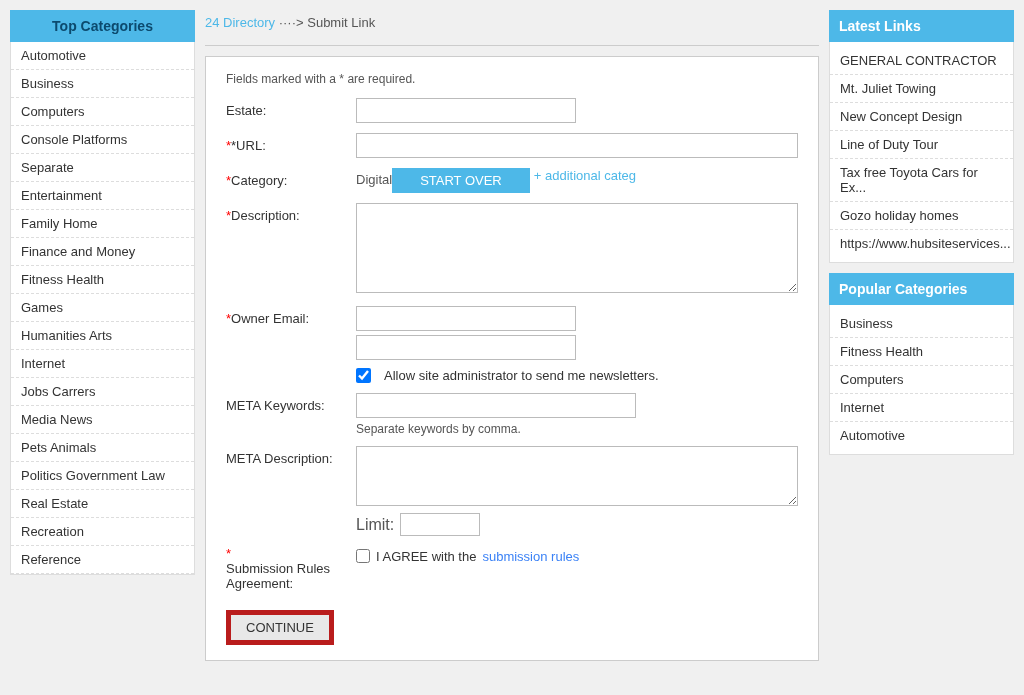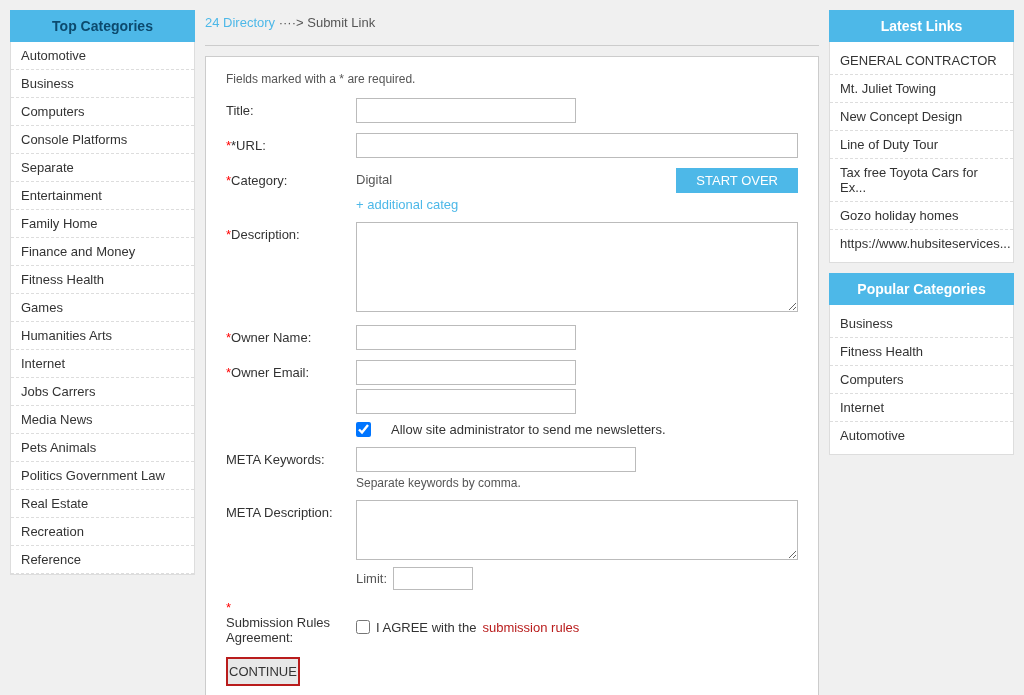--- a/index.html
+++ b/index.html
@@ -82,33 +82,33 @@
     }
     .form-field input[type="text"] {
       width: 100%;
       padding: 4px 6px;
       border: 1px solid #bbb;
       font-size: 13px;
       outline: none;
     }
     .category-area {
       display: flex;
-      flex-direction: column;
+      flex-direction: row;
       gap: 4px;
     }
     .category-display {
       font-size: 13px;
       color: #555;
       margin-bottom: 2px;
     }
     .start-over-btn {
       background: #4db8e8;
       color: white;
       border: none;
-      padding: 5px 20px;
+      padding: 5px 28px;
       cursor: pointer;
       font-size: 13px;
       align-self: flex-end;
     }
     .additional-categ {
       color: #4db8e8;
       text-decoration: none;
       font-size: 13px;
     }
     .form-field textarea {
@@ -116,21 +116,21 @@
       height: 90px;
       padding: 4px 6px;
       border: 1px solid #bbb;
       font-size: 13px;
       resize: vertical;
       outline: none;
     }
     .checkbox-row {
       display: flex;
       align-items: center;
-      gap: 20px;
+      gap: 13px;
       margin-top: 4px;
     }
     .checkbox-row input[type="checkbox"] {
       width: 15px;
       height: 15px;
     }
     .meta-keywords-section {
       display: flex;
       flex-direction: column;
       gap: 4px;
@@ -144,21 +144,21 @@
     .keywords-hint {
       font-size: 12px;
       color: #555;
     }
     .limit-row {
       display: flex;
       align-items: center;
       gap: 6px;
       margin-top: 4px;
     }
-    .limit-row label { font-size: 13px; color: #555; }
+    .limit-row label { font-size: 16px; color: #555; }
     .limit-row input[type="text"] {
       width: 80px;
       padding: 3px 5px;
       border: 1px solid #bbb;
       font-size: 13px;
     }
     .submission-rules-row {
       display: flex;
       align-items: flex-start;
       margin-top: 10px;
@@ -169,46 +169,45 @@
       font-size: 13px;
     }
     .submission-label a {
       color: #333;
       text-decoration: none;
       display: block;
     }
     .agree-row {
       display: flex;
       gap: 6px;
-      margin-top: 20px;
+      margin-top: 3px;
     }
     .agree-row input[type="checkbox"] { width: 14px; height: 14px; }
-    .agree-row a { color: #b91c1c; text-decoration: none; }
+    .agree-row a { color: #3b82f6; text-decoration: none; }
     .continue-btn {
       background: #e8e8e8;
-      border: 2px solid #b91c1c;
-      padding: 5px 1px;
+      border: 5px solid #b91c1c;
+      padding: 5px 15px;
       cursor: pointer;
       font-size: 13px;
-      margin-top: 2px;
+      margin-top: 9px;
       color: #333;
     }
 
     
     .right-sidebar {
       width: 185px;
       flex-shrink: 0;
     }
     .right-sidebar-section {
       margin-bottom: 10px;
     }
     .right-sidebar-header {
       background: #4db8e8;
       color: white;
-      text-align: center;
       padding: 8px 10px;
       font-weight: bold;
       font-size: 14px;
     }
     .right-sidebar-list {
       background: white;
       border: 1px solid #ddd;
       border-top: none;
       padding: 5px 0;
     }
@@ -277,21 +276,21 @@
       <a href="#">24 Directory</a>
       <span> ····&gt; </span>
       <span>Submit Link</span>
     </div>
     <hr class="breadcrumb-divider">
 
     <div class="form-container">
       <div class="required-notice">Fields marked with a * are required.</div>
 
       <div class="form-row">
-        <div class="form-label">Title:</div>
+        <div class="form-label">Estate:</div>
         <div class="form-field">
           <input type="text" style="width: 220px;">
         </div>
       </div>
 
       <div class="form-row">
         <div class="form-label">
           <span style="color:red;">*</span><span style="margin-left:0;text-align:center;">*URL:</span>
         </div>
         <div class="form-field">
@@ -314,28 +313,20 @@
 
       <div class="form-row">
         <div class="form-label">
           <span style="color:red;">*</span>Description:
         </div>
         <div class="form-field">
           <textarea style=""></textarea>
         </div>
       </div>
 
-      <div class="form-row">
-        <div class="form-label">
-          <span style="color:red;">*</span>Owner Name:
-        </div>
-        <div class="form-field">
-          <input type="text" style="width: 220px;">
-        </div>
-      </div>
 
       <div class="form-row">
         <div class="form-label">
           <span style="color:red;">*</span>Owner Email:
         </div>
         <div class="form-field owner-email-fields">
           <input type="text" style="width: 220px;">
           <input type="text" style="width: 220px;">
           <div class="checkbox-row">
             <input type="checkbox" checked="" style="">

